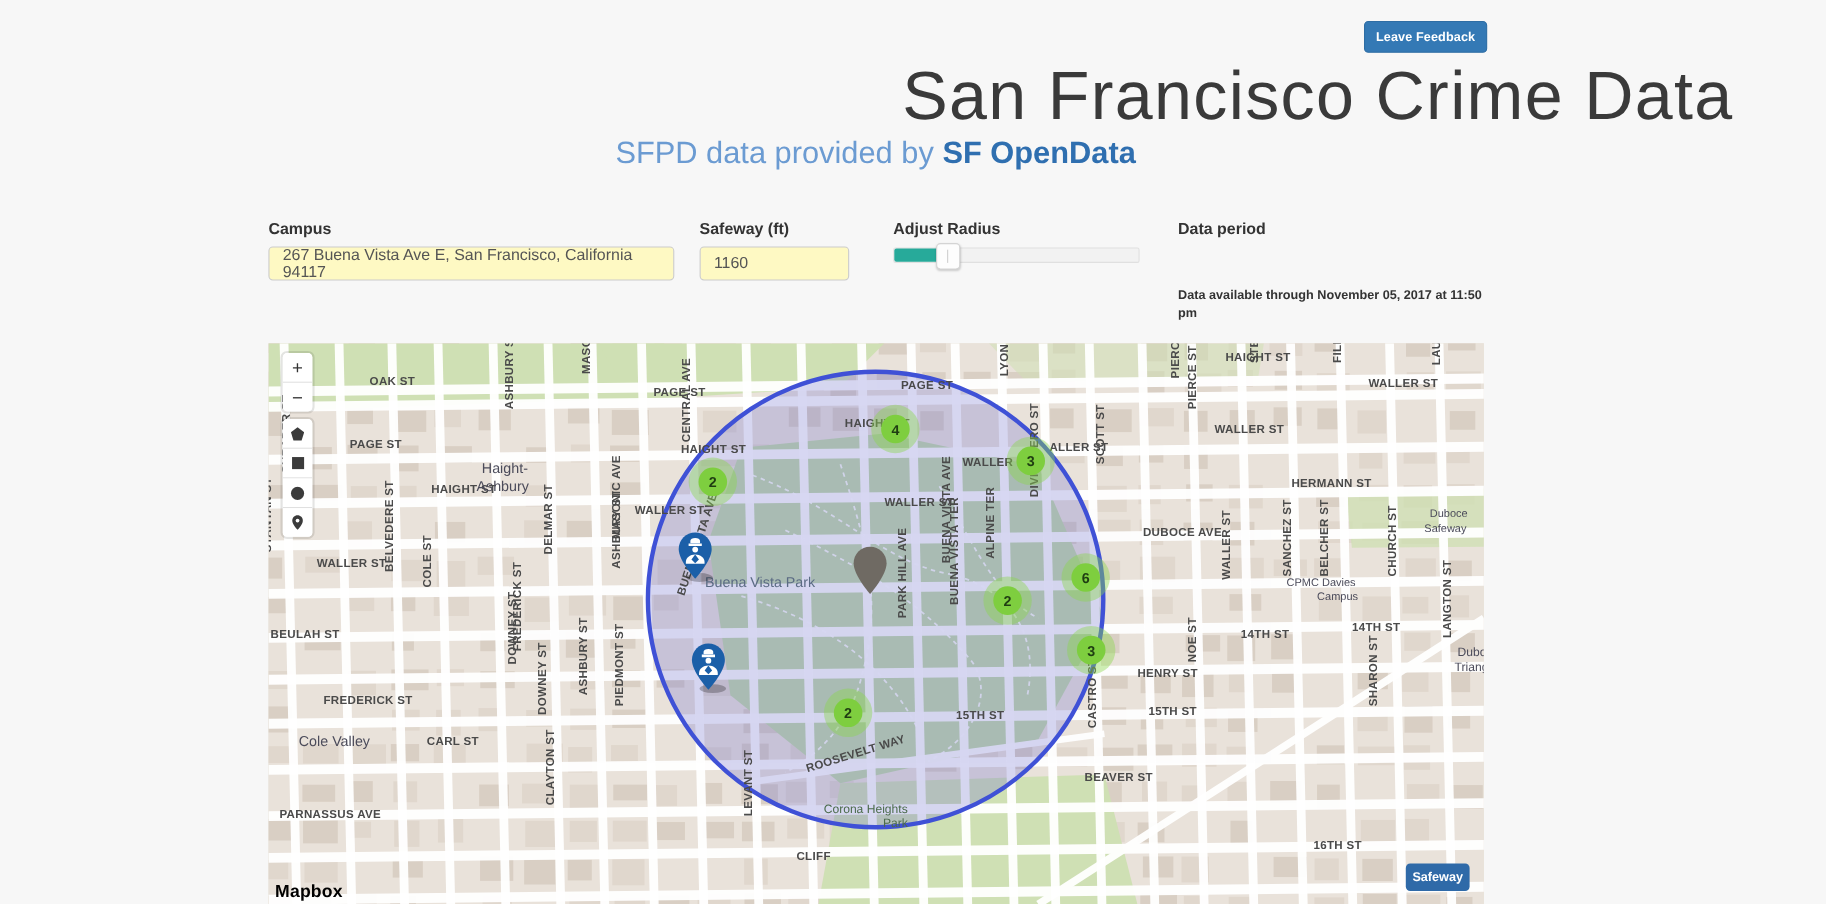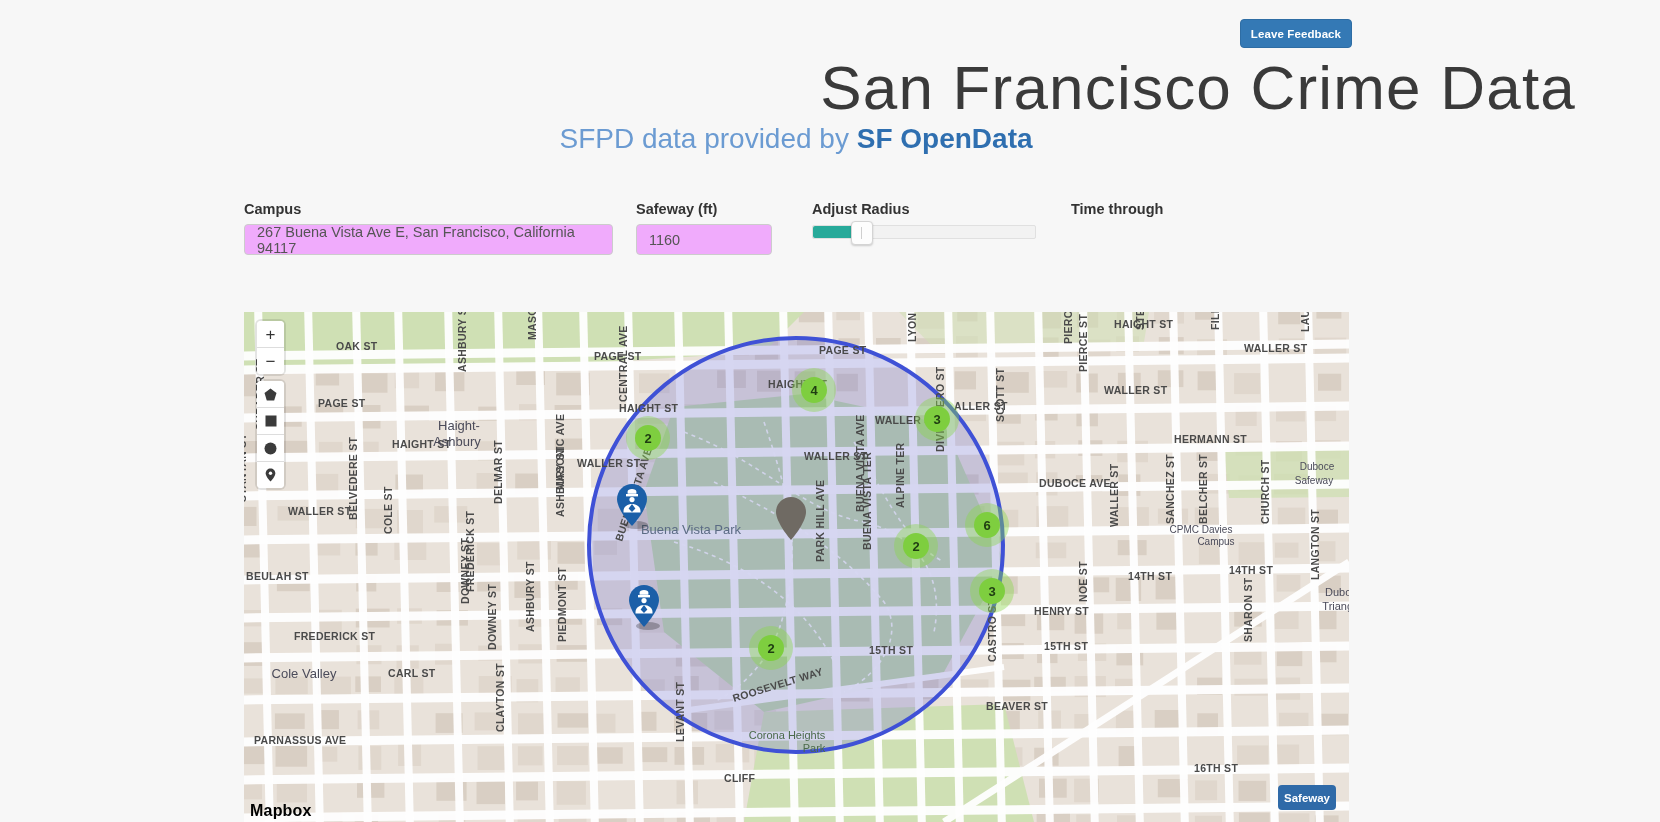--- a/index.html
+++ b/index.html
@@ -35,21 +35,21 @@
     line-height:1;
   }
   .subtitle .brand{color:#2f6fb0;font-weight:700;}
 
   
   .field-label{
     position:absolute;font-size:14.5px;font-weight:700;color:#333;
   }
   .input{
     position:absolute;
-    background:#f0abfc;border:1px solid #ccc;border-radius:4px;
+    background:#fef9c3;border:1px solid #ccc;border-radius:4px;
     font-size:14.5px;color:#555;
     padding:0 12px;box-sizing:border-box;
     display:flex;align-items:center;
     height:31px;
   }
 
   #address-label{left:228px;top:201px;}
   #address-input{left:228px;top:224px;width:369px;}
 
   #radius-label{left:620px;top:201px;}
@@ -161,21 +161,22 @@
   <div class="field-label" id="radius-label">Safeway (ft)</div>
   <div class="input" id="radius-input">1160</div>
 
   <div class="field-label" id="slider-label">Adjust Radius</div>
   <div class="slider-wrap">
     <div class="slider-track"></div>
     <div class="slider-fill" style="width: 42px; background: rgb(39, 170, 154);"></div>
     <div class="slider-handle" style="left: 39px;"></div>
   </div>
 
-  <div class="field-label" id="time-label">Time through</div>
+  <div class="field-label" id="time-label">Data period</div>
+  <div class="note">Data available through November 05, 2017 at 11:50 pm</div>
 
   <div class="map">
     <svg class="map-canvas" id="map-canvas" viewBox="0 0 1105 510">
       <defs>
         <clipPath id="mapclip">
             <rect x="0" y="0" width="1105" height="510"></rect>
           </clipPath>
       </defs>
       <g clip-path="url(#mapclip)">
         <rect x="0" y="0" width="1105" height="510" fill="#e9e2da"></rect>

